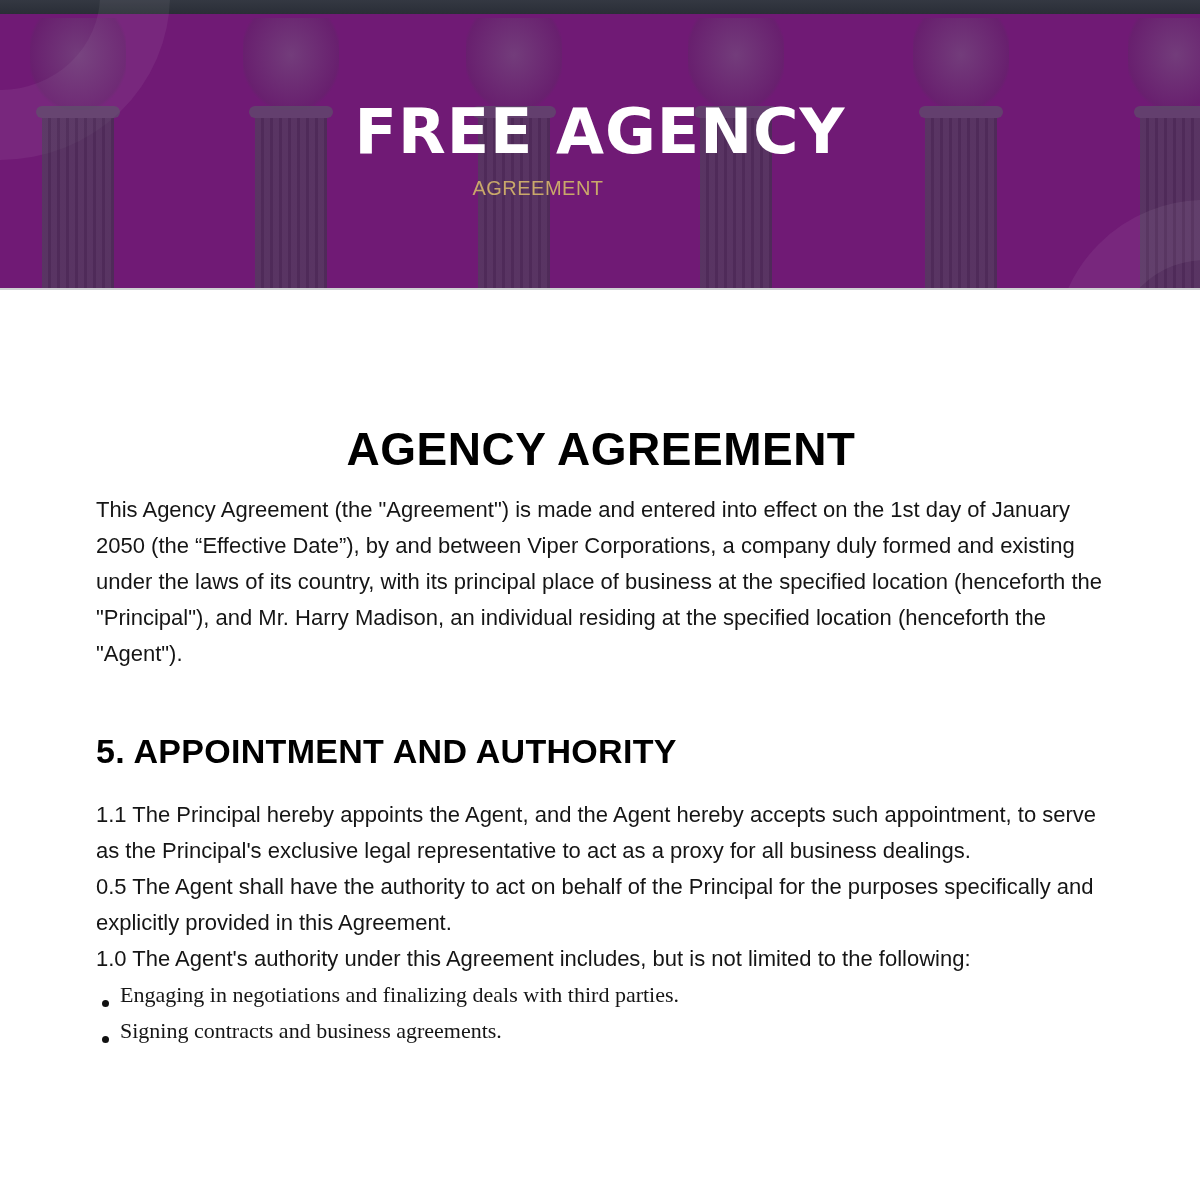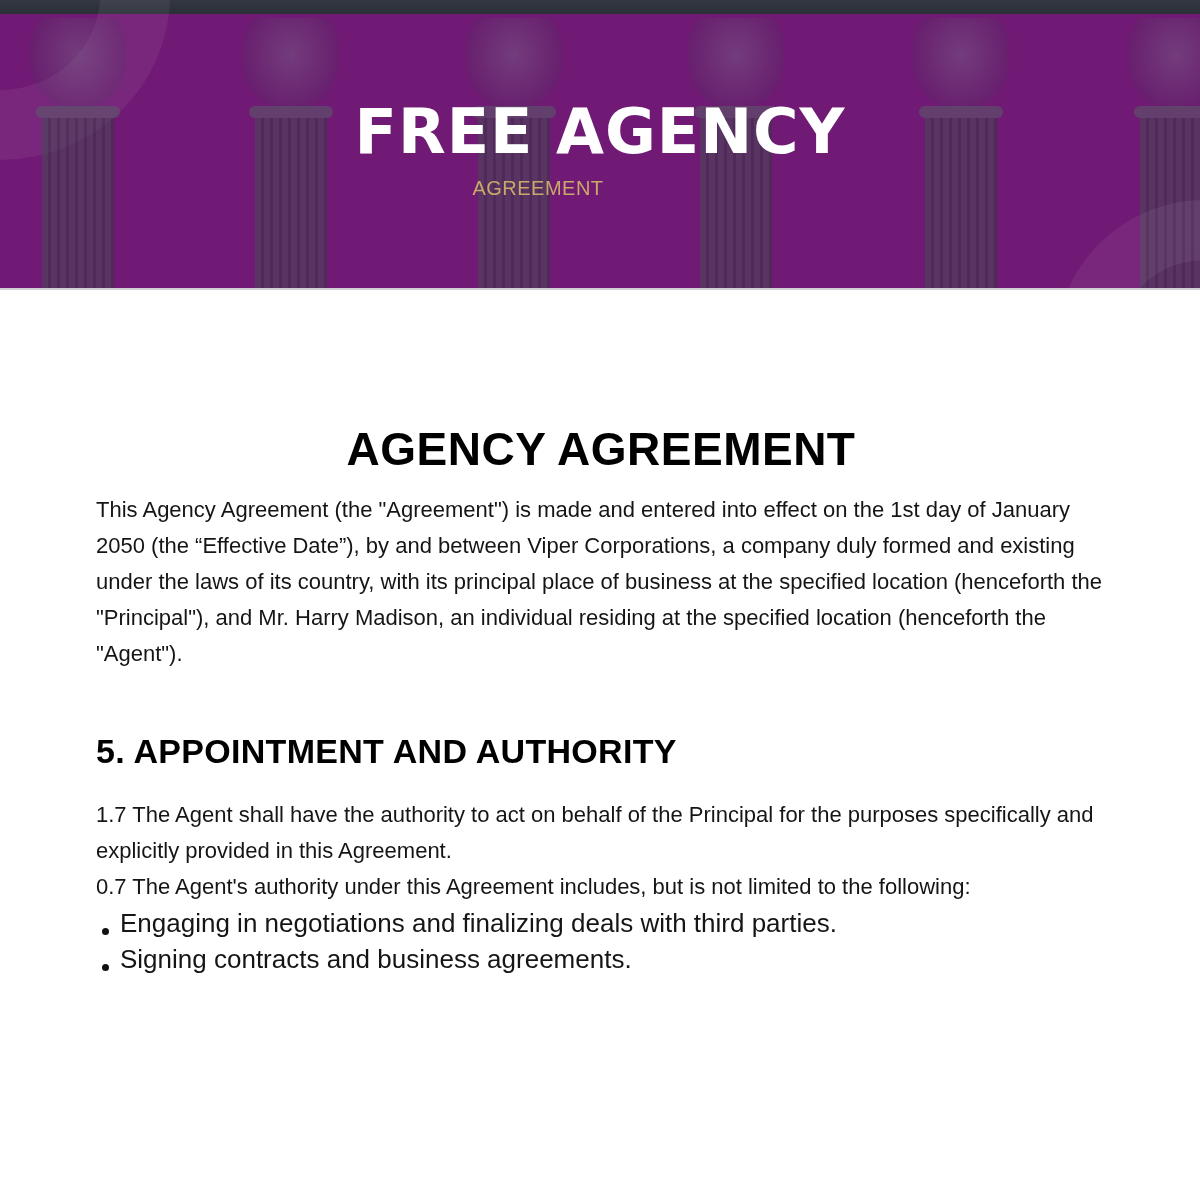--- a/index.html
+++ b/index.html
@@ -141,22 +141,22 @@
       left: 0; top: 797px;
       width: 1010px;
     }
     .clause { display: block; }
     .bullets {
       list-style: none;
     }
     .bullets li {
       position: relative;
       padding-left: 24px;
-      font-family: Liberation Sans, sans-serif;
-      font-size: 26px;
+      font-family: Liberation Serif, serif;
+      font-size: 22px;
       line-height: 36px;
       color: #151515;
     }
     .bullet-dot {
       position: absolute;
       left: 6px; top: 23px;
       width: 7px; height: 7px;
       border-radius: 50%;
       background: #111;
     }
@@ -206,22 +206,23 @@
 </header>
 
 <main class="doc">
   <h2 class="doc-title">AGENCY AGREEMENT</h2>
 
   <p class="p intro">This Agency Agreement (the "Agreement") is made and entered into effect on the 1st day of January 2050 (the “Effective Date”), by and between Viper Corporations, a company duly formed and existing under the laws of its country, with its principal place of business at the specified location (henceforth the "Principal"), and Mr. Harry Madison, an individual residing at the specified location (henceforth the "Agent").</p>
 
   <h3 class="section-heading">5. APPOINTMENT AND AUTHORITY</h3>
 
   <section class="section-body">
-    <span class="p clause">1.7 The Agent shall have the authority to act on behalf of the Principal for the purposes specifically and explicitly provided in this Agreement.</span>
-    <span class="p clause">0.7 The Agent's authority under this Agreement includes, but is not limited to the following:</span>
+    <span class="p clause">1.1 The Principal hereby appoints the Agent, and the Agent hereby accepts such appointment, to serve as the Principal's exclusive legal representative to act as a proxy for all business dealings.</span>
+    <span class="p clause">0.5 The Agent shall have the authority to act on behalf of the Principal for the purposes specifically and explicitly provided in this Agreement.</span>
+    <span class="p clause">1.0 The Agent's authority under this Agreement includes, but is not limited to the following:</span>
     <ul class="bullets">
       <li>
         <span class="bullet-dot"></span>
         <span>Engaging in negotiations and finalizing deals with third parties.</span>
       </li>
       <li>
         <span class="bullet-dot"></span>
         <span>Signing contracts and business agreements.</span>
       </li>
     </ul>

